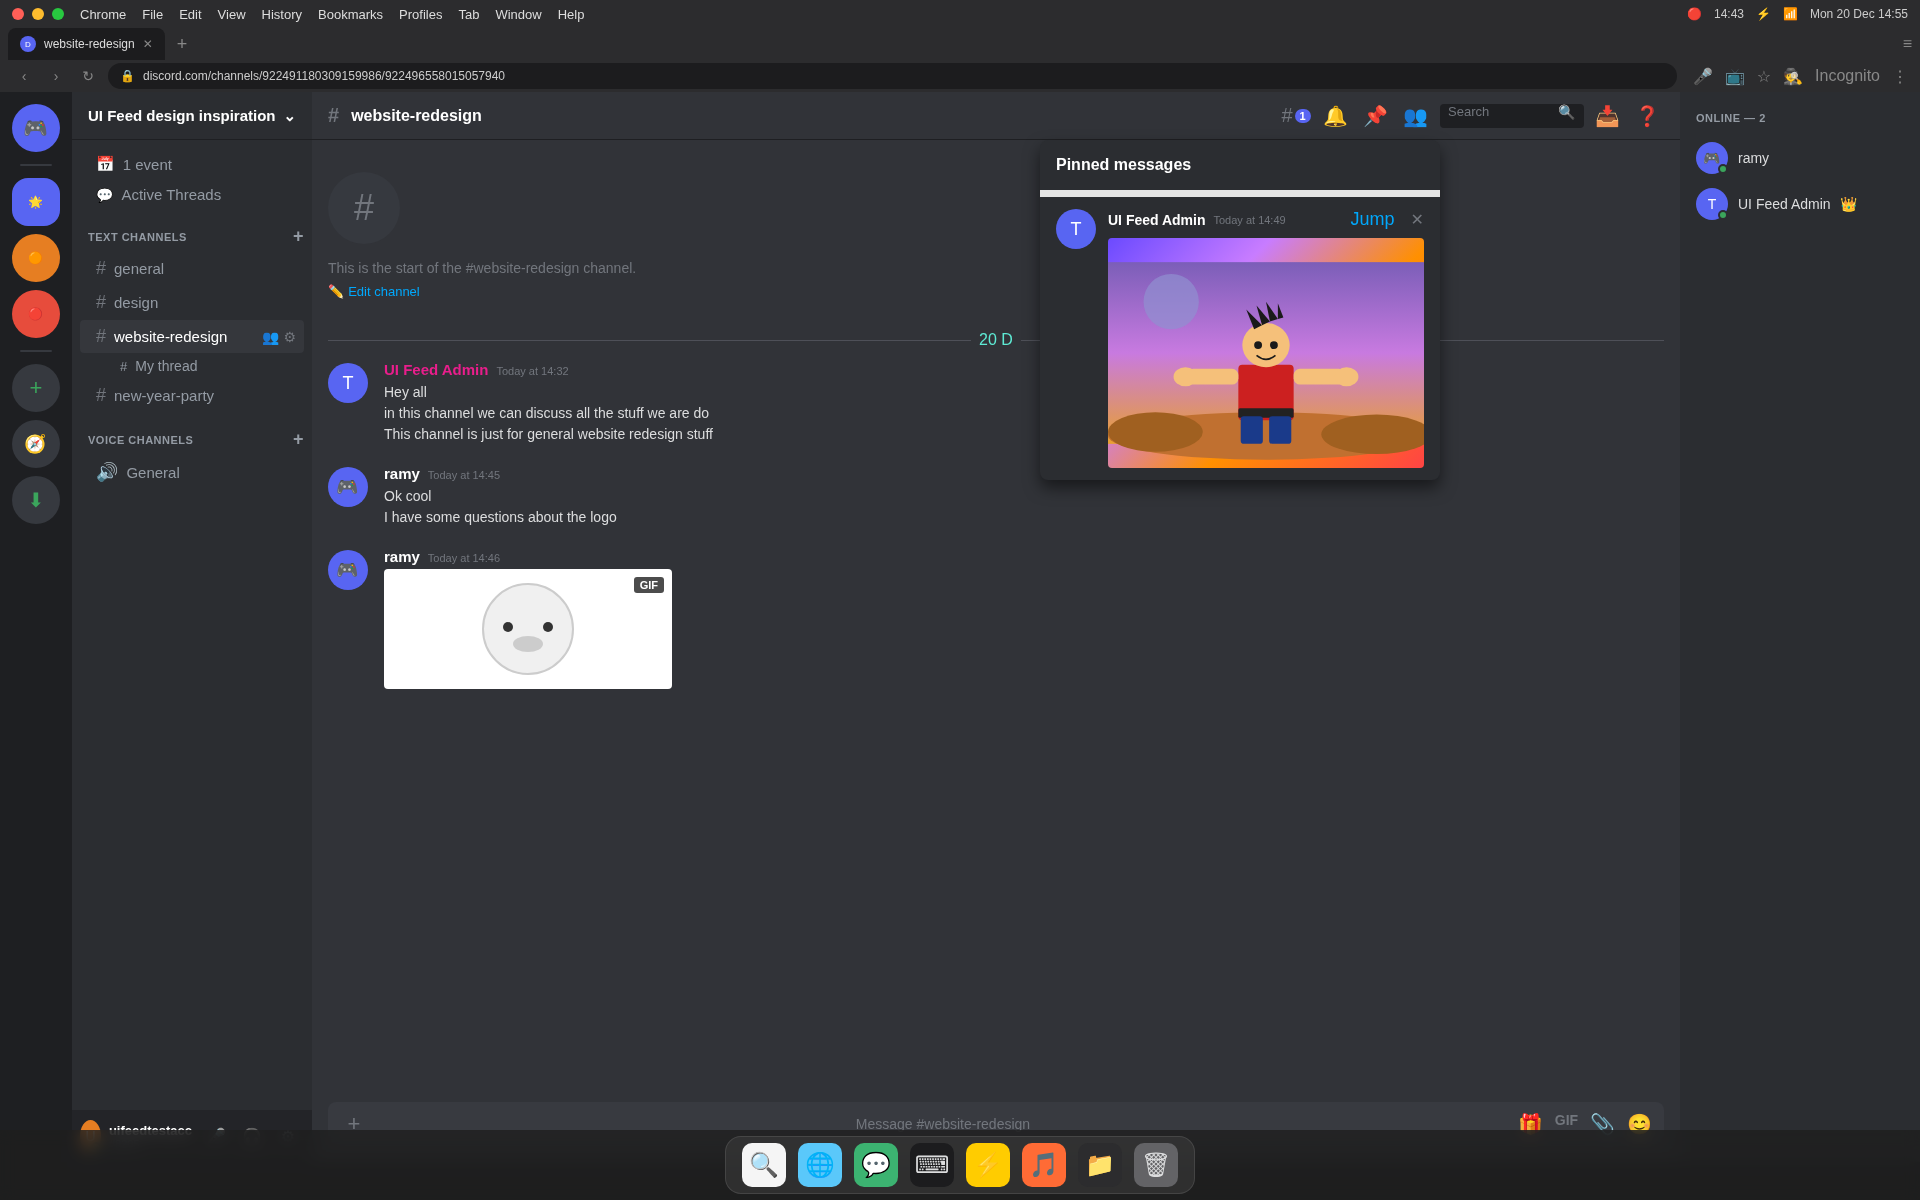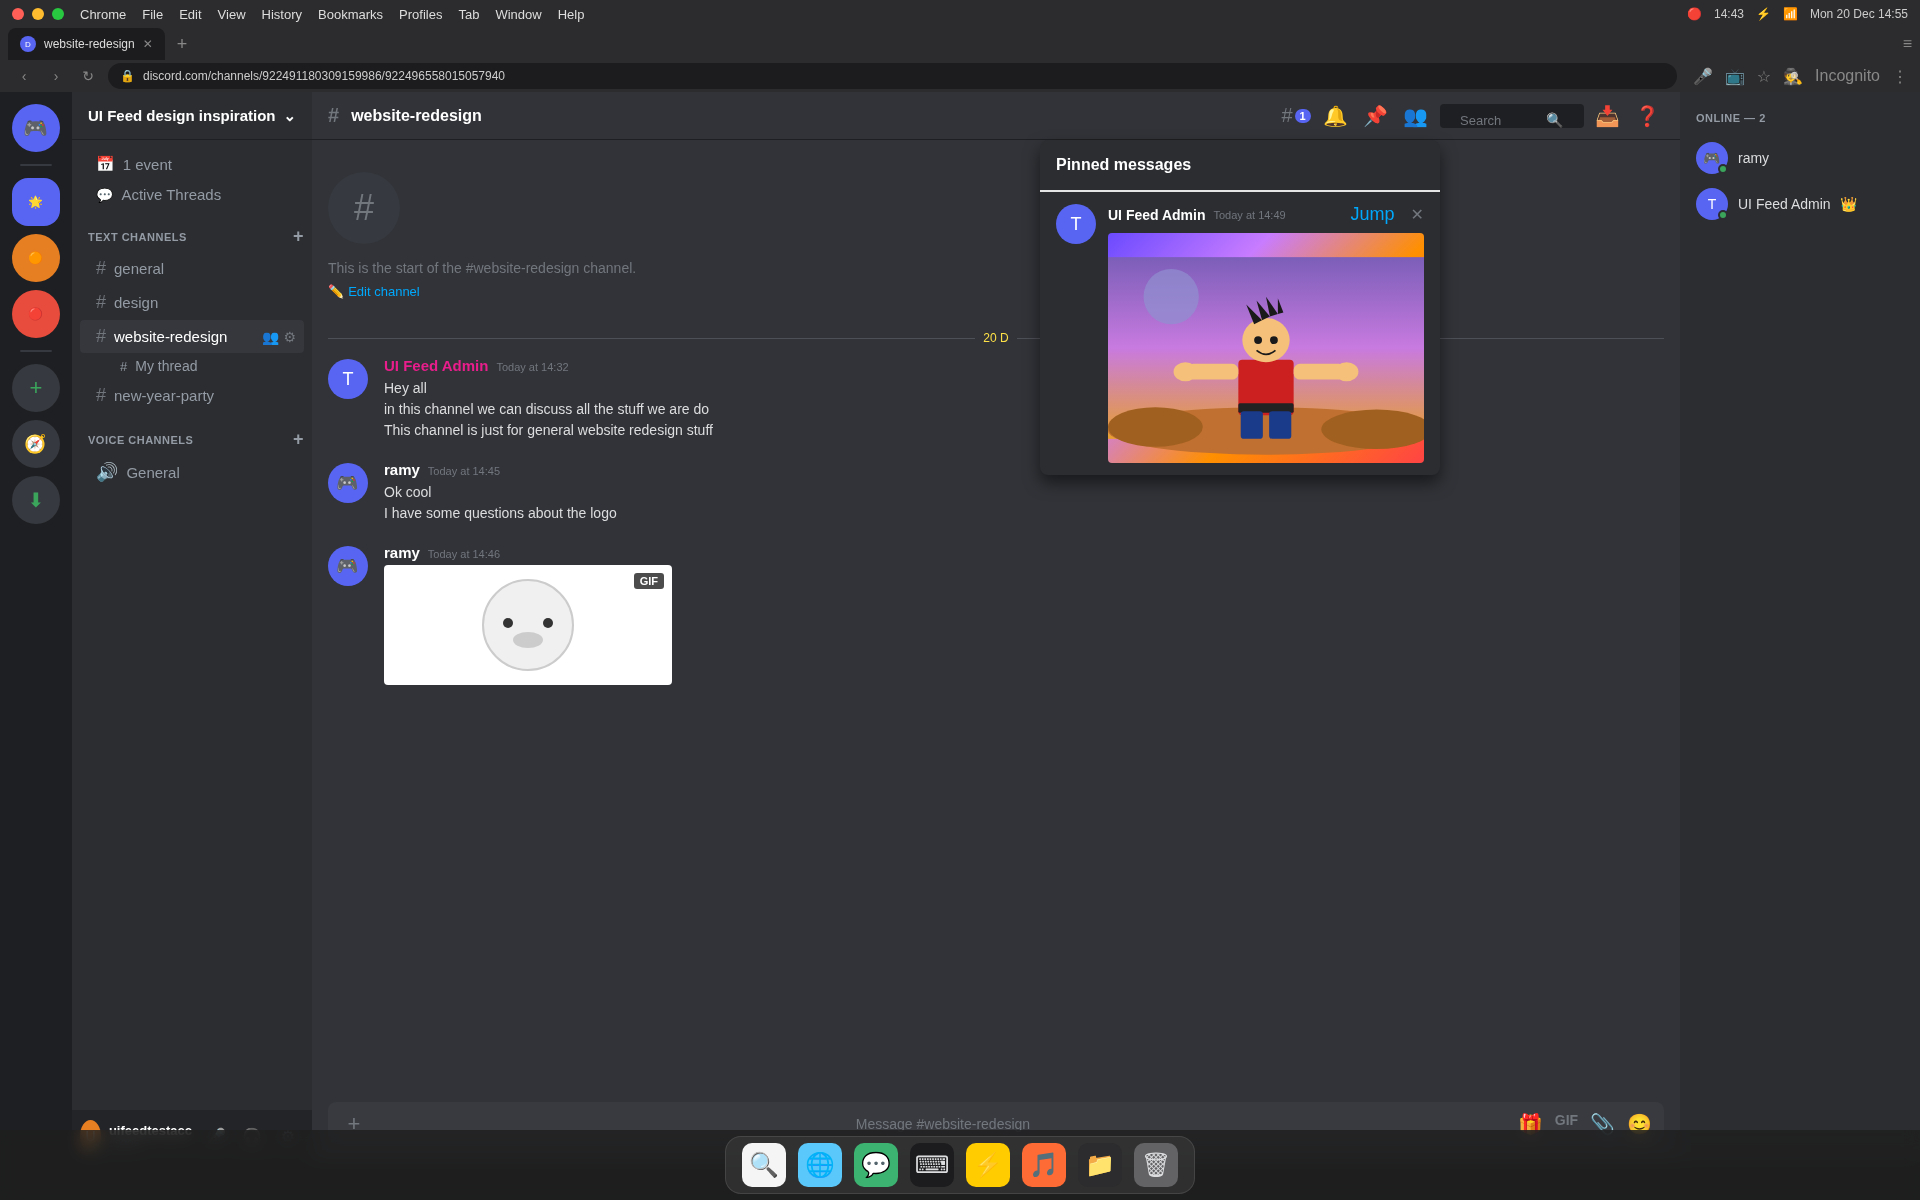--- a/index.html
+++ b/index.html
@@ -303,22 +303,22 @@
       border-radius: 8px;
       padding: 1px 5px;
       font-weight: 600;
     }
     .search-box {
       background: #1e1f22;
       border-radius: 4px;
       width: 144px;
       height: 24px;
       display: flex;
-      align-items: flex-end;
-      padding: 0 20px;
+      align-items: flex-start;
+      padding: 0 8px;
       gap: 8px;
       cursor: text;
     }
     .search-placeholder { color: #72767d; font-size: 13px; }
 
     
     .chat-area {
       flex: 1;
       overflow-y: auto;
       padding: 16px 0;
@@ -341,22 +341,22 @@
       font-weight: 700;
       color: #fff;
       margin-bottom: 8px;
     }
     .welcome-desc { color: #72767d; font-size: 14px; }
     .date-divider {
       display: flex;
       align-items: center;
       padding: 8px 16px;
       gap: 8px;
-      color: #fde047;
-      font-size: 12px;
+      color: #5eead4;
+      font-size: 16px;
       justify-content: center;
     }
     .date-divider::before, .date-divider::after {
       content: '';
       flex: 1;
       height: 1px;
       background: #4e5058;
     }
     .message {
       display: flex;
@@ -486,21 +486,21 @@
       border-radius: 8px;
       box-shadow: 0 8px 16px rgba(0,0,0,0.5);
       z-index: 100;
       overflow: hidden;
     }
     .pinned-header {
       padding: 16px;
       font-size: 16px;
       font-weight: 600;
       color: #fff;
-      border-bottom: 2px solid #e5e5e5;
+      border-bottom: 7px solid #e5e5e5;
     }
     .pinned-message {
       padding: 12px 16px;
       display: flex;
       gap: 12px;
     }
     .pinned-msg-avatar {
       width: 40px; height: 40px;
       border-radius: 50%;
       background: #5865f2;

